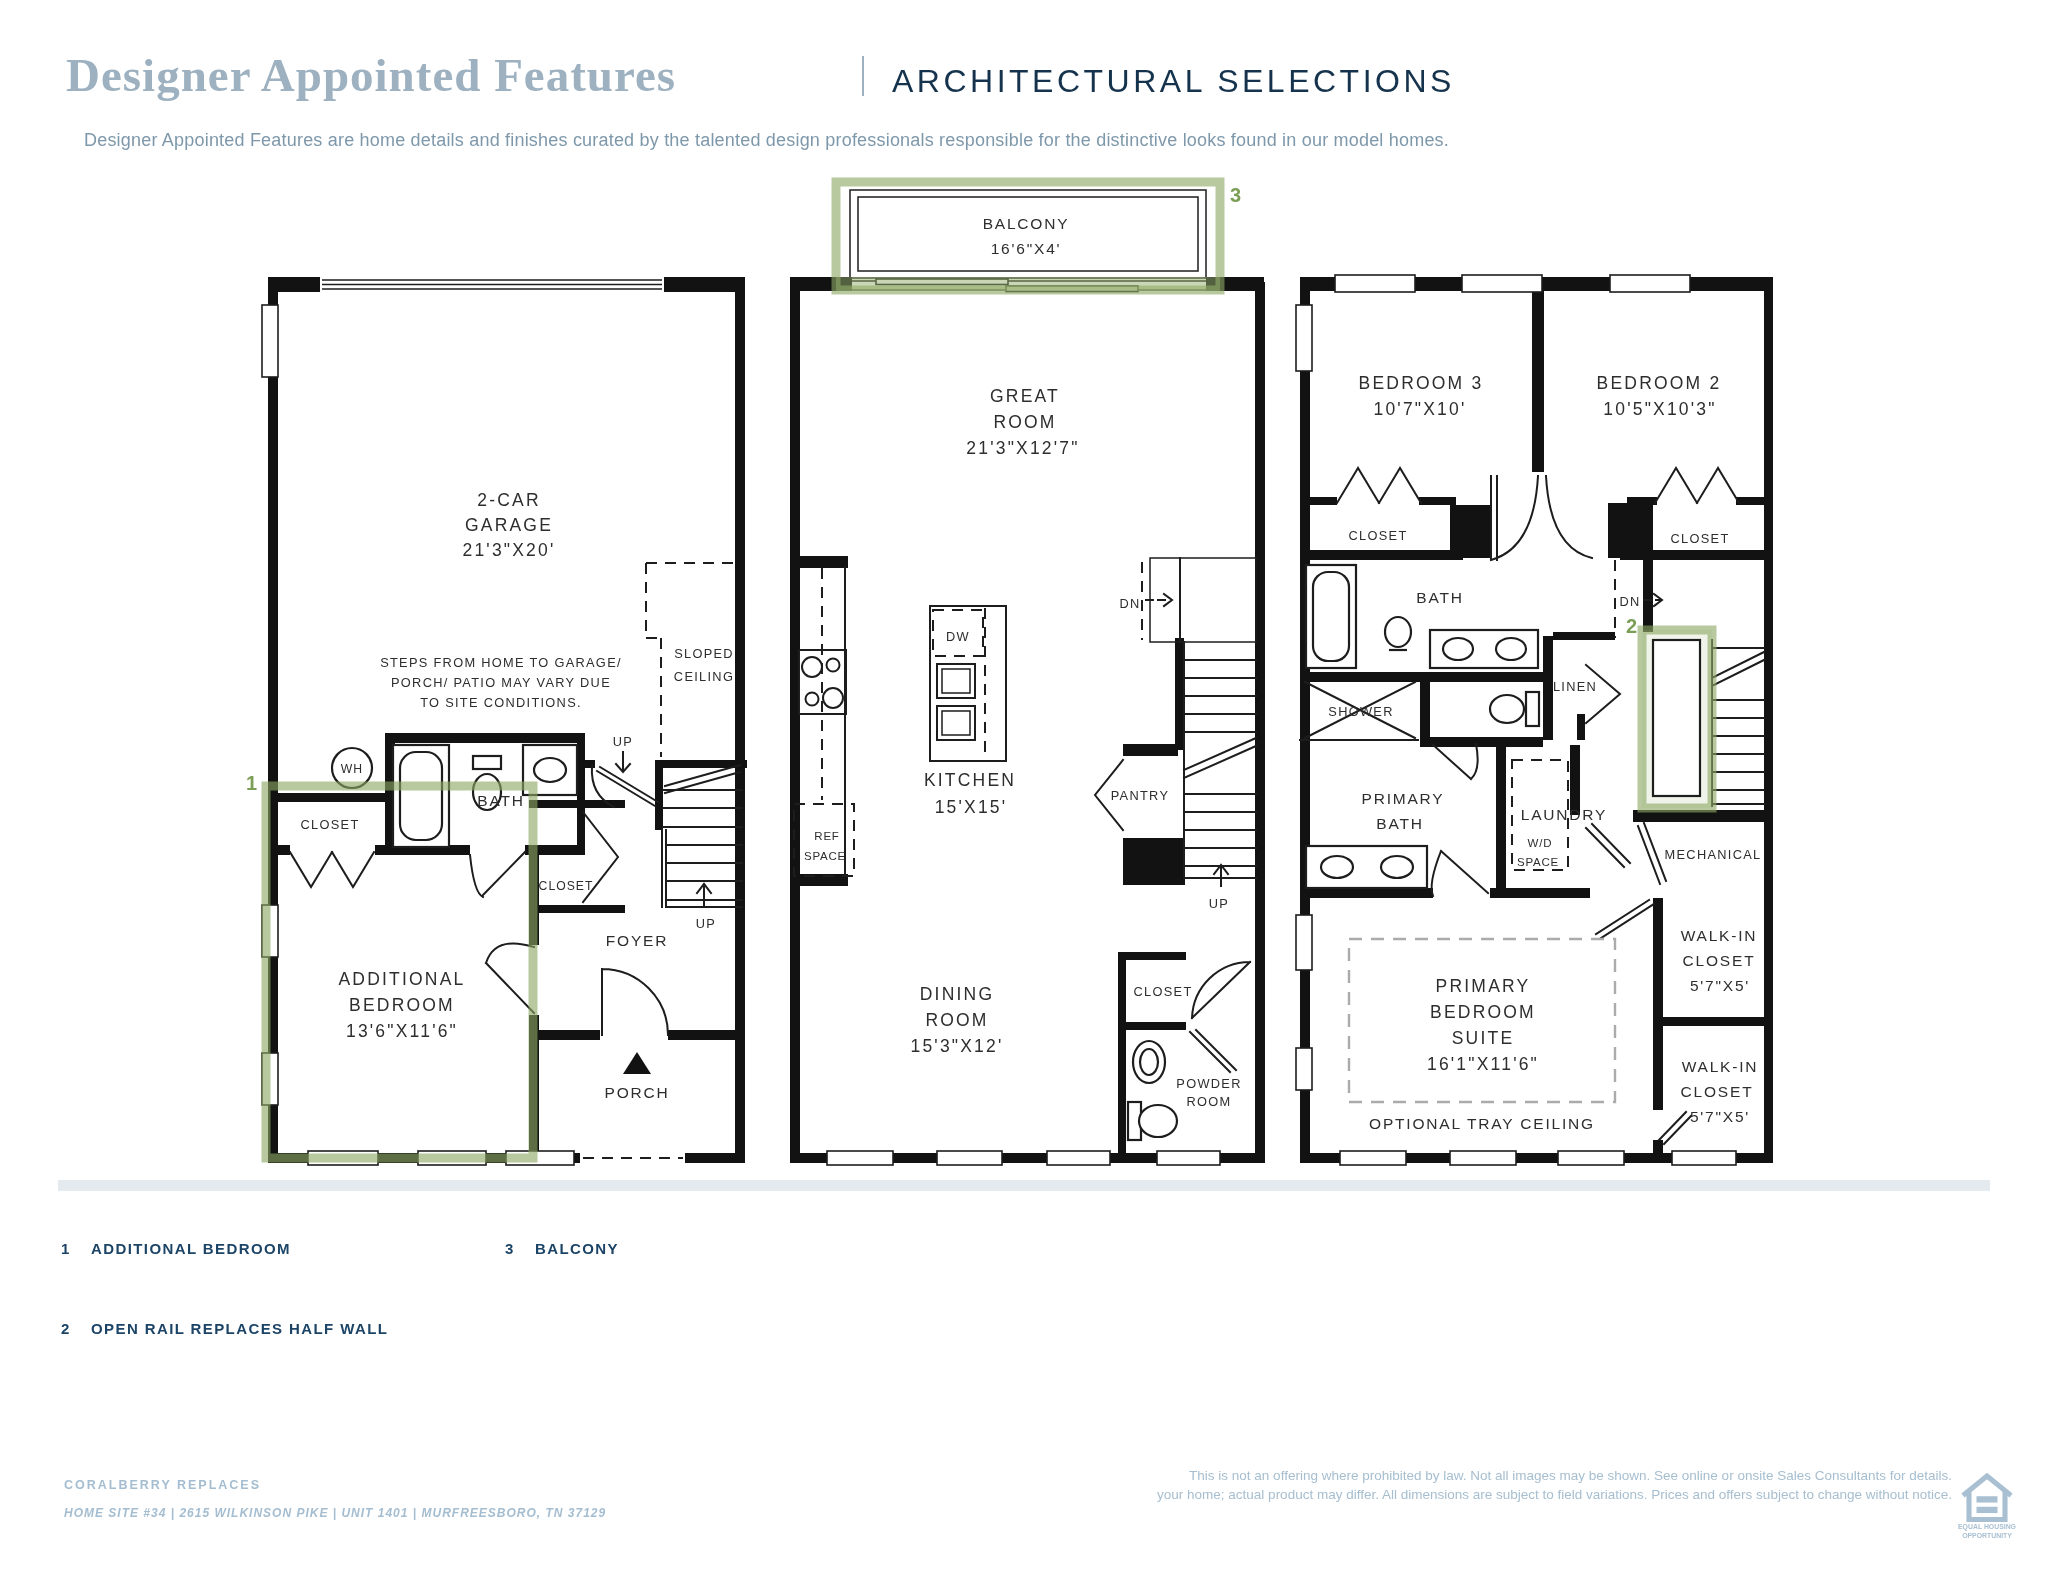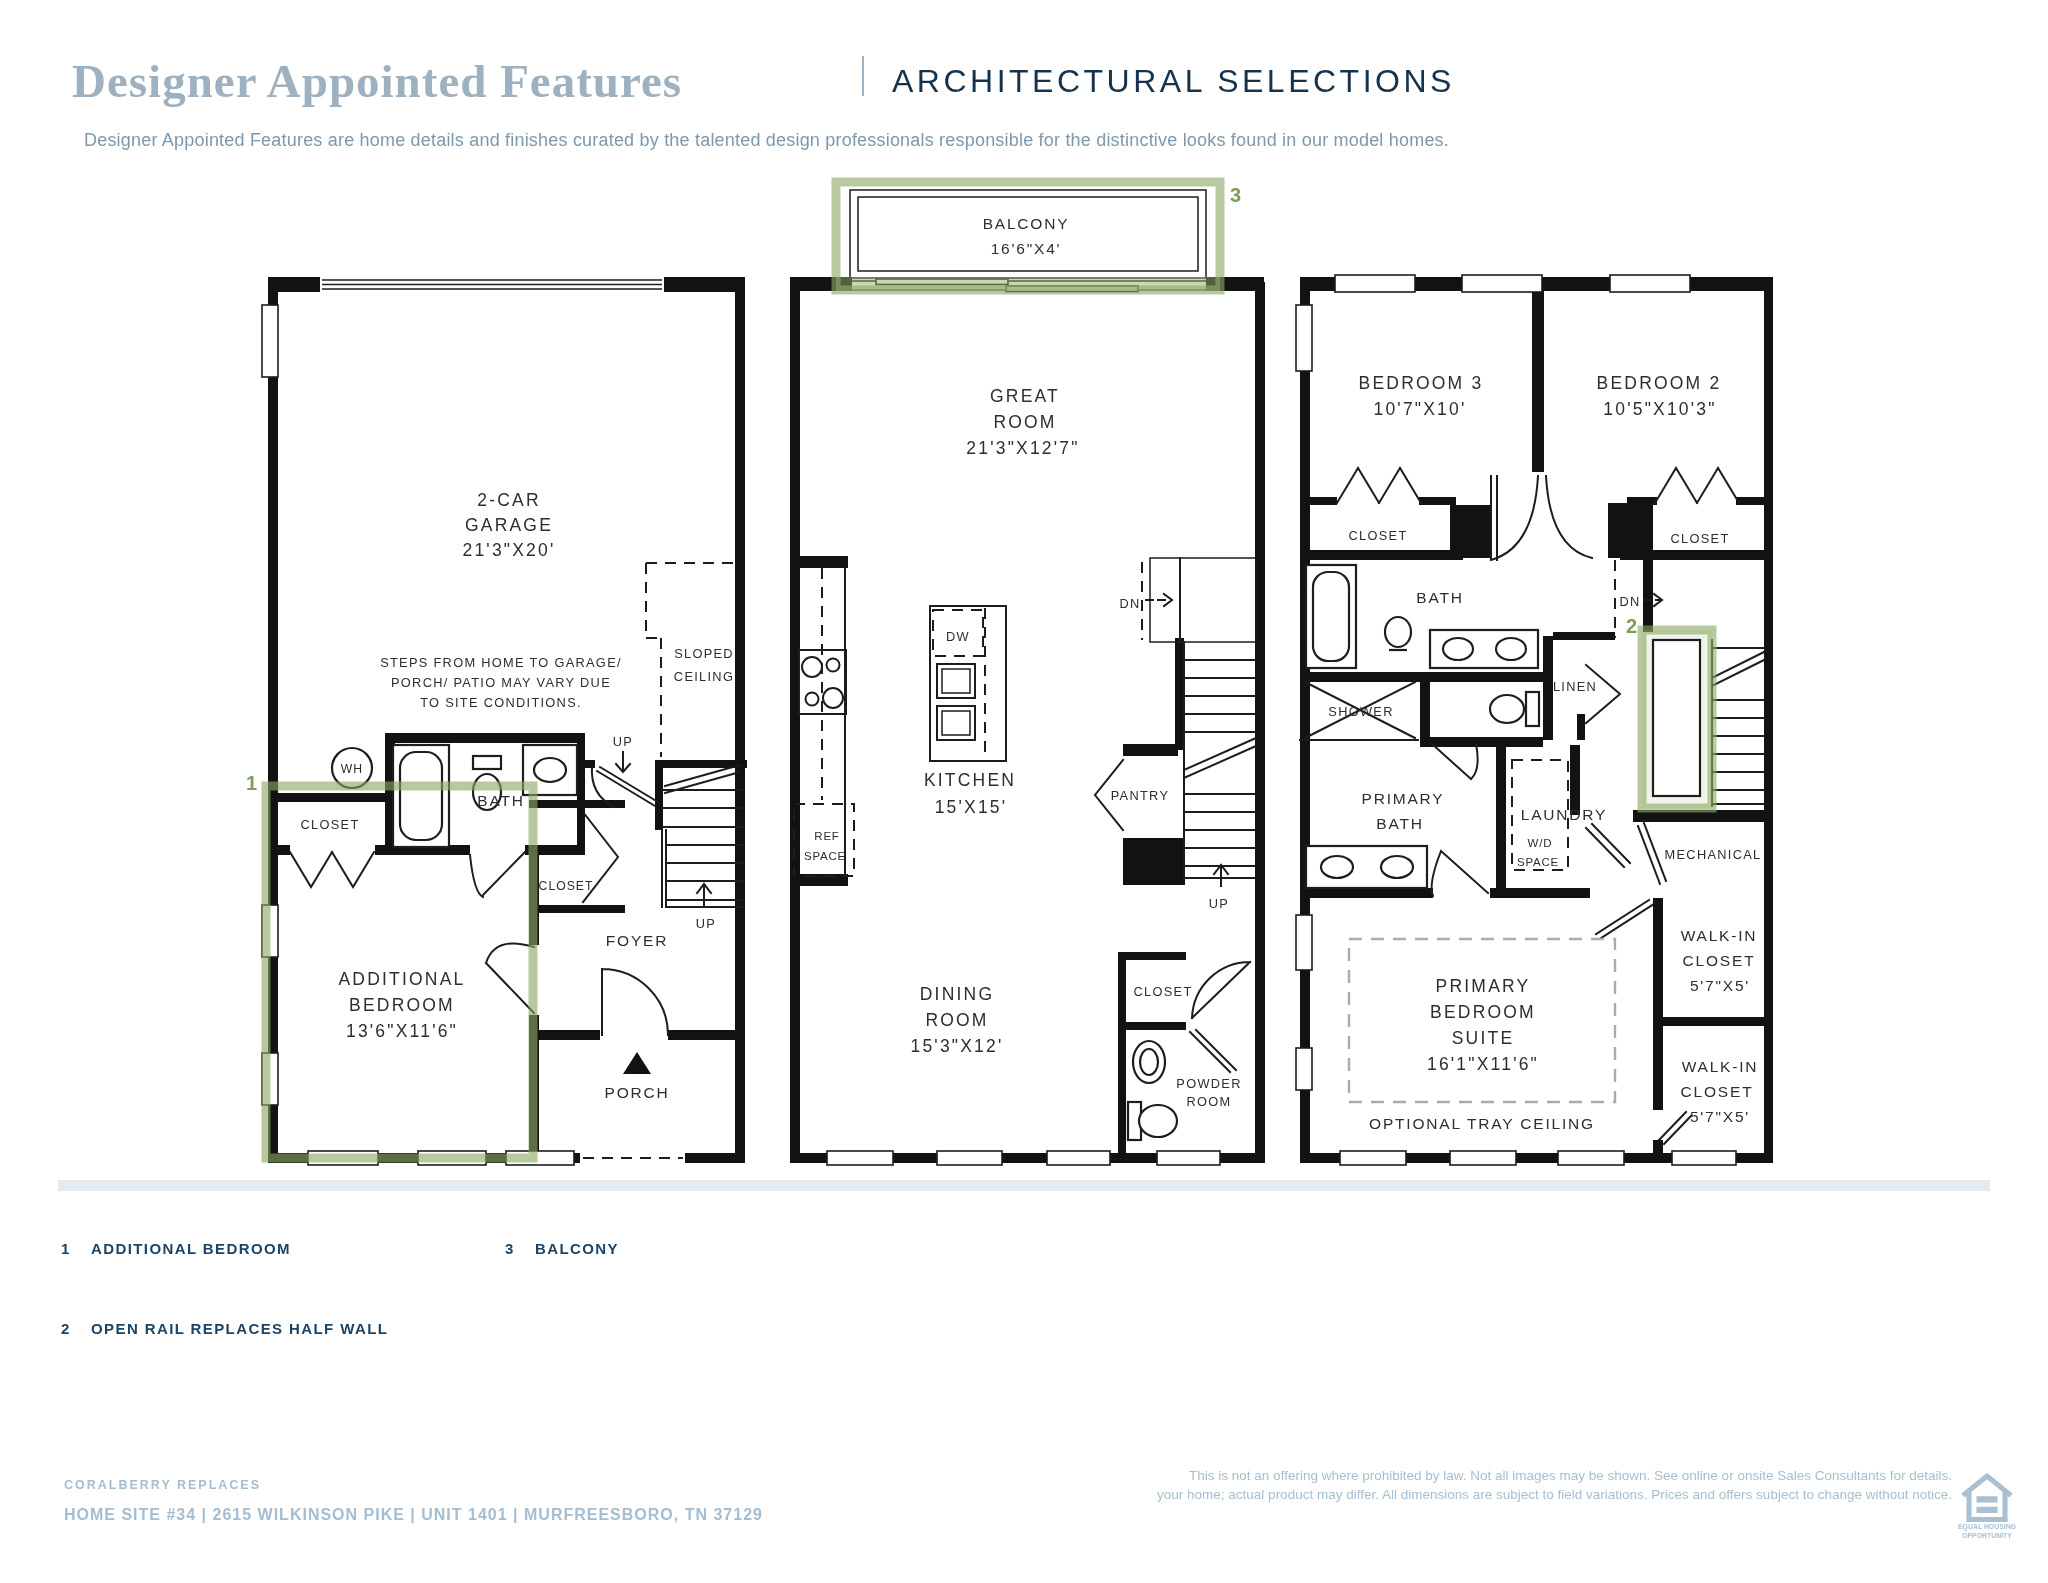--- a/index.html
+++ b/index.html
@@ -1,20 +1,20 @@
 <!DOCTYPE html>
 <html><head>
 <meta charset="utf-8">
 <style>
   html,body{margin:0;padding:0;background:#fff;}
   .page{position:relative;width:2048px;height:1583px;background:#ffffff;overflow:hidden;
         font-family:"Liberation Sans",sans-serif;}
   
   .title{position:absolute;left:62px;top:44px;font-family:"Liberation Serif",serif;
-         font-size:47px;font-weight:600;color:#9db1c0;letter-spacing:1px;margin:10px;}
+         font-size:47px;font-weight:600;color:#9db1c0;letter-spacing:1px;margin:4px;}
   .title-divider{position:absolute;left:862px;top:56px;width:2px;height:40px;background:#9db1c0;}
   .category{position:absolute;left:892px;top:63px;font-size:32px;font-weight:500;color:#16334e;
             letter-spacing:3.5px;}
   .desc{position:absolute;left:76px;top:122px;font-size:18px;color:#7e98ab;letter-spacing:.2px;margin:8px;}
   
   svg{position:absolute;left:0;top:0;}
   .blk{fill:#121212;stroke:none;}
   .thin{stroke:#1d1d1d;stroke-width:2;fill:none;stroke-linecap:square;}
   .thin15{stroke:#1d1d1d;stroke-width:1.5;fill:none;}
   .fx{stroke:#1d1d1d;stroke-width:2.2;fill:#ffffff;}
@@ -32,22 +32,22 @@
   .f11{font-size:11.5px;letter-spacing:.8px;}
   .gray{fill:#b5b5b5;}
   .gnum{font-family:"Liberation Sans",sans-serif;font-size:20px;font-weight:700;fill:#7c9f57;}
   
   .band{position:absolute;left:58px;top:1180px;width:1932px;height:11px;background:#e4eaee;}
   .legend-item{position:absolute;display:flex;align-items:baseline;color:#1c4467;
                font-size:15px;font-weight:700;letter-spacing:1.4px;}
   .legend-item .num{width:30px;}
   .community{position:absolute;left:64px;top:1478px;font-size:12.5px;font-weight:700;
              letter-spacing:2px;color:#a4bdd0;}
-  .address{position:absolute;left:64px;top:1506px;font-size:16px;font-weight:700;
-           letter-spacing:1px;color:#a4bdd0;}
+  .address{position:absolute;left:64px;top:1506px;font-size:12px;font-weight:700;
+           letter-spacing:1px;color:#a4bdd0;font-style:italic;}
   .disclaimer{position:absolute;left:1030px;top:1466px;width:922px;text-align:right;
               font-size:13.5px;line-height:19px;color:#a6becf;}
   .eho{position:absolute;left:1955px;top:1470px;width:64px;height:72px;}
 </style>
 </head>
 <body>
 
 <div class="page">
 
   <h1 class="title">Designer Appointed Features</h1>

